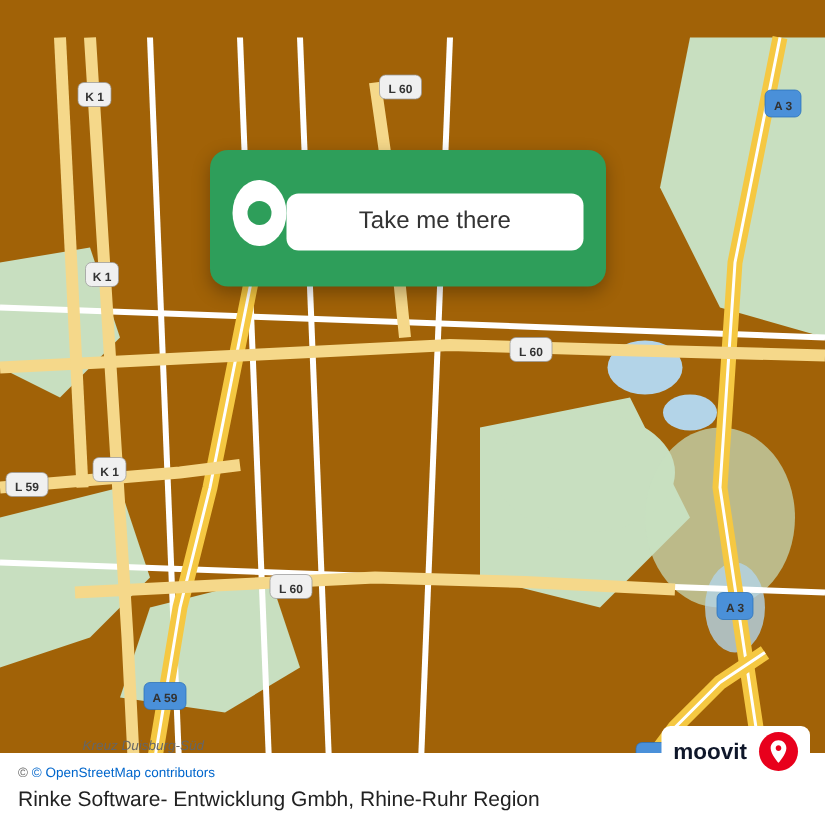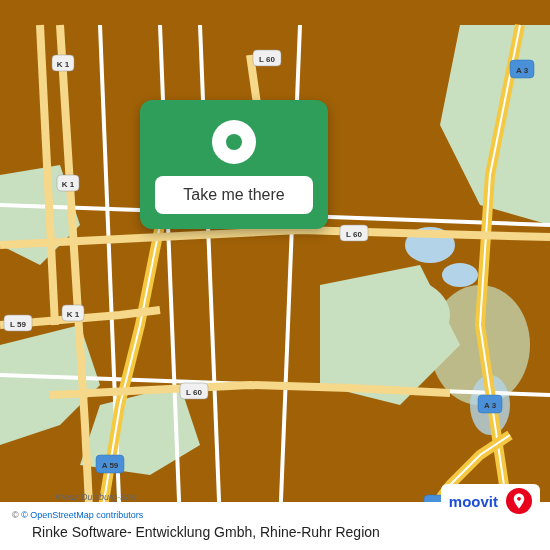--- a/index.html
+++ b/index.html
@@ -28,26 +28,26 @@
       height: 100%;
       position: absolute;
       top: 0; left: 0;
     }
 
     
     .location-card {
       position: absolute;
       top: 100px;
       left: 140px;
-      width: 188px;
+      width: 264px;
       background: #2e9e5a;
       border-radius: 12px;
       padding: 20px 15px 15px 15px;
       display: flex;
-      flex-direction: column;
+      flex-direction: row;
       align-items: center;
       box-shadow: 0 4px 12px rgba(0,0,0,0.3);
     }
 
     .location-pin {
       width: 44px;
       height: 44px;
       background: white;
       border-radius: 50%;
       display: flex;
@@ -90,21 +90,20 @@
     .attribution {
       font-size: 9px;
       color: #666;
       margin-bottom: 4px;
     }
 
     .location-name {
       font-size: 14px;
       color: #222;
       font-weight: 400;
-      margin-left: 20px;
     }
 
     
     .moovit-logo {
       position: absolute;
       bottom: 30px;
       right: 12px;
       display: flex;
       align-items: center;
       background: white;
@@ -263,20 +262,20 @@
 
   <div class="bottom-bar">
     <div class="attribution">
       <span>©</span>
       <span style="color:#0066cc;cursor:pointer;">© OpenStreetMap contributors</span>
     </div>
     <div class="location-name">Rinke Software- Entwicklung Gmbh, Rhine-Ruhr Region</div>
   </div>
 
   <div class="moovit-logo" style="position:absolute;bottom:32px;right:10px;display:flex;align-items:center;gap:4px;">
-    <span class="moovit-text" style="font-size:15px;font-weight:bold;color:#1d4ed8;">moovit</span>
+    <span class="moovit-text" style="font-size:15px;font-weight:bold;color:#0f172a;">moovit</span>
     <div class="moovit-icon" style="width:26px;height:26px;background:#e8001c;border-radius:50%;display:flex;align-items:center;justify-content:center;color:white;font-size:13px;font-weight:bold;">
       <svg viewBox="0 0 24 24" width="18" height="18" fill="white">
         <path d="M12 2C8.13 2 5 5.13 5 9c0 5.25 7 13 7 13s7-7.75 7-13c0-3.87-3.13-7-7-7zm0 9.5c-1.38 0-2.5-1.12-2.5-2.5s1.12-2.5 2.5-2.5 2.5 1.12 2.5 2.5-1.12 2.5-2.5 2.5z"></path>
       </svg>
     </div>
   </div>
 </div>
 
 </body></html>

